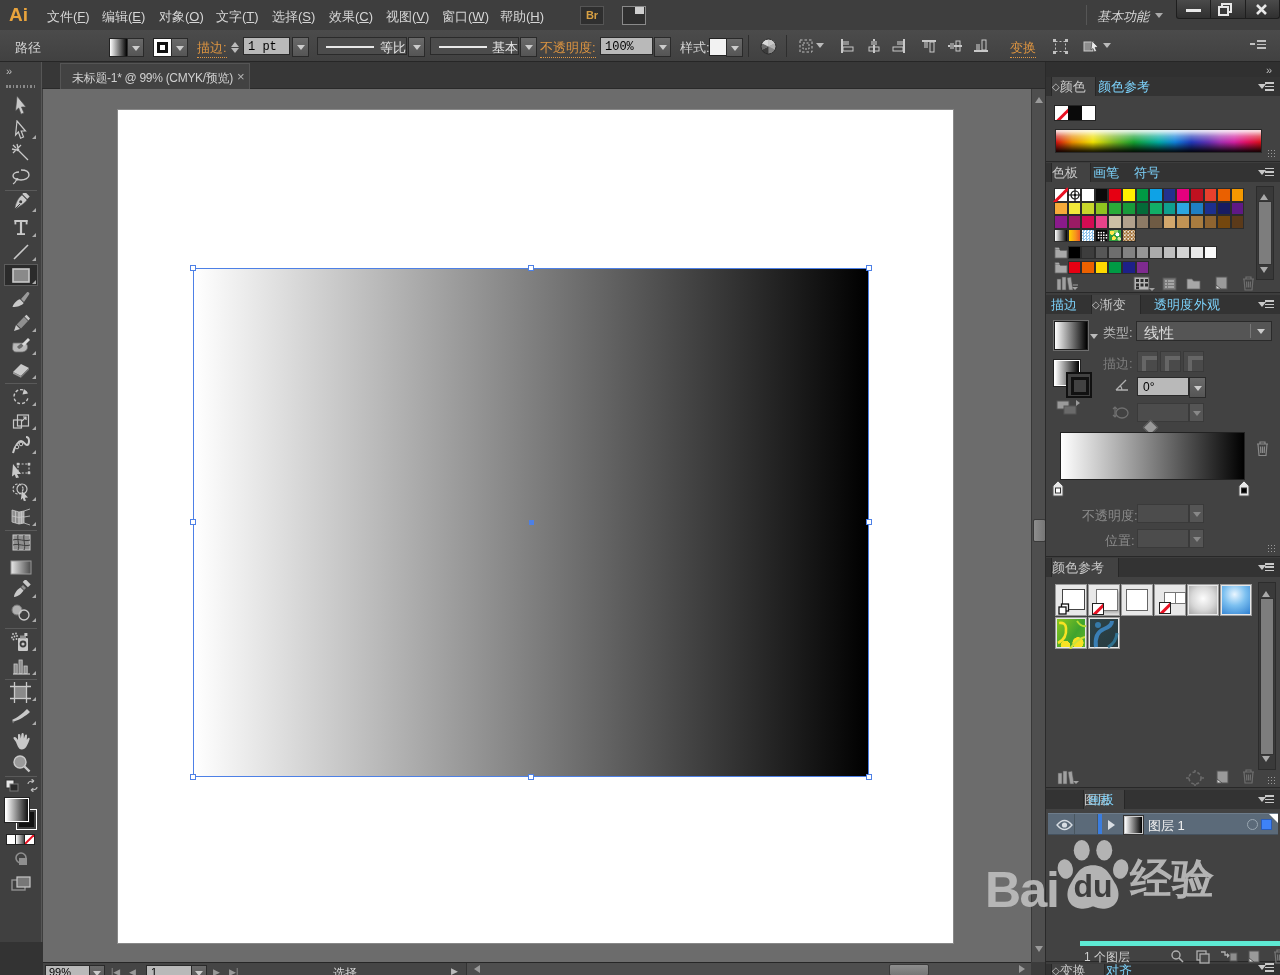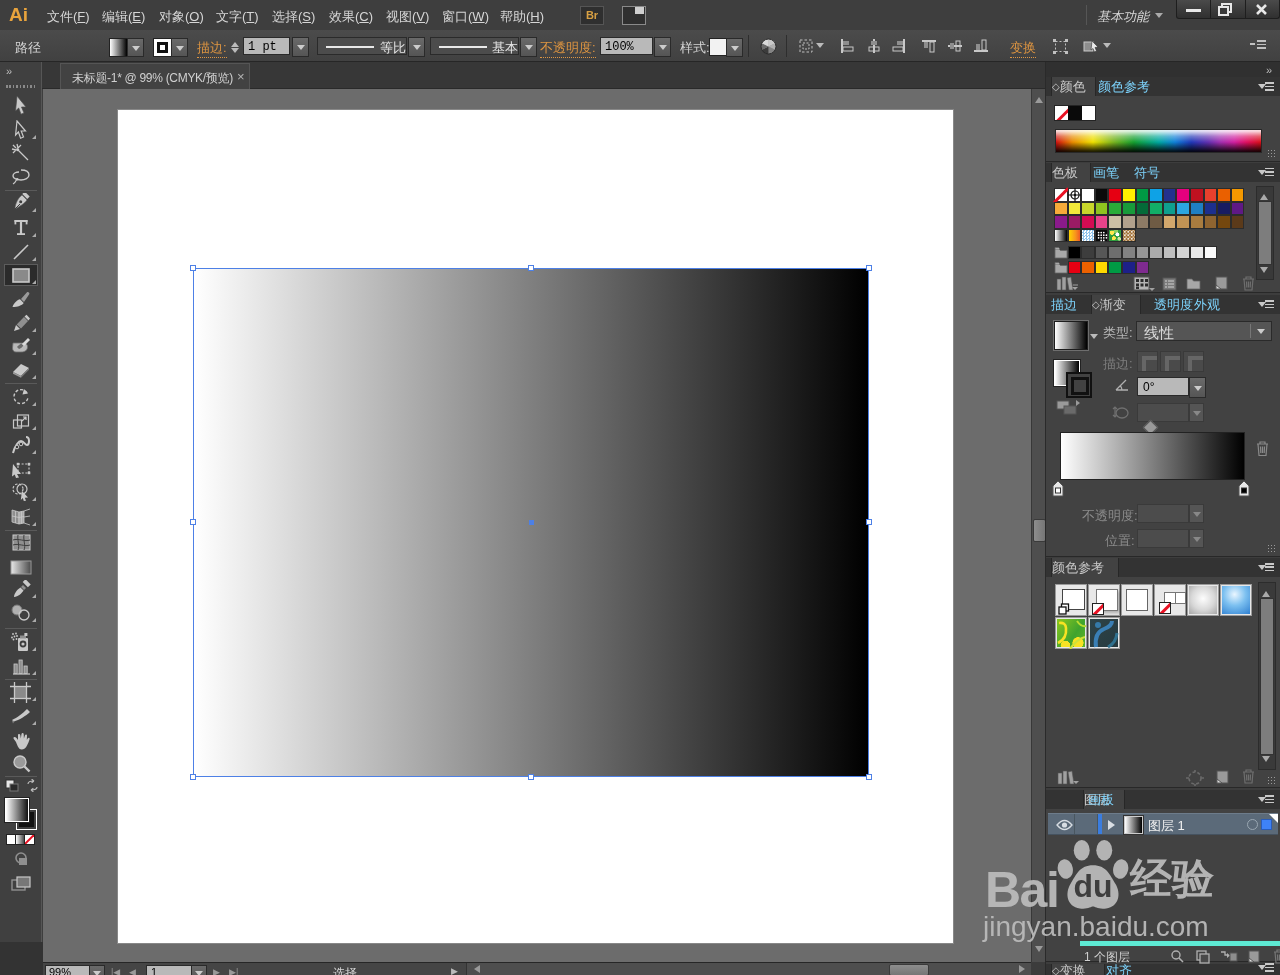--- a/index.html
+++ b/index.html
@@ -856,15 +856,14 @@
     <g fill="#bcbcbc">
       <ellipse cx="26" cy="12" rx="8.5" ry="11"></ellipse>
       <ellipse cx="50" cy="12" rx="8.5" ry="11"></ellipse>
       <ellipse cx="8.5" cy="32" rx="8" ry="10.5" transform="rotate(-12 8.5 32)"></ellipse>
       <ellipse cx="67.5" cy="32" rx="8" ry="10.5" transform="rotate(12 67.5 32)"></ellipse>
       <path d="M38,28 C52,28 56,38 62,48 C68,58 66,72 52,74 C44,75.2 40,72 38,72 C36,72 32,75.2 24,74 C10,72 8,58 14,48 C20,38 24,28 38,28 Z"></path>
     </g>
     <text x="38" y="62" text-anchor="middle" font-size="34" font-weight="bold" fill="#3e3e3e" font-family="Liberation Sans,sans-serif">du</text>
   </svg>
   <div class="a" style="left:155px;top:30px;font-size:42px;font-weight:bold;color:#bcbcbc;line-height:38px;">经验</div>
-  <div class="a" style="left:8px;top:83px;font-size:28px;color:#bcbcbc;line-height:28px;">jingyan.baidu.com</div>
 </div>
 </div>
 
 </body></html>

